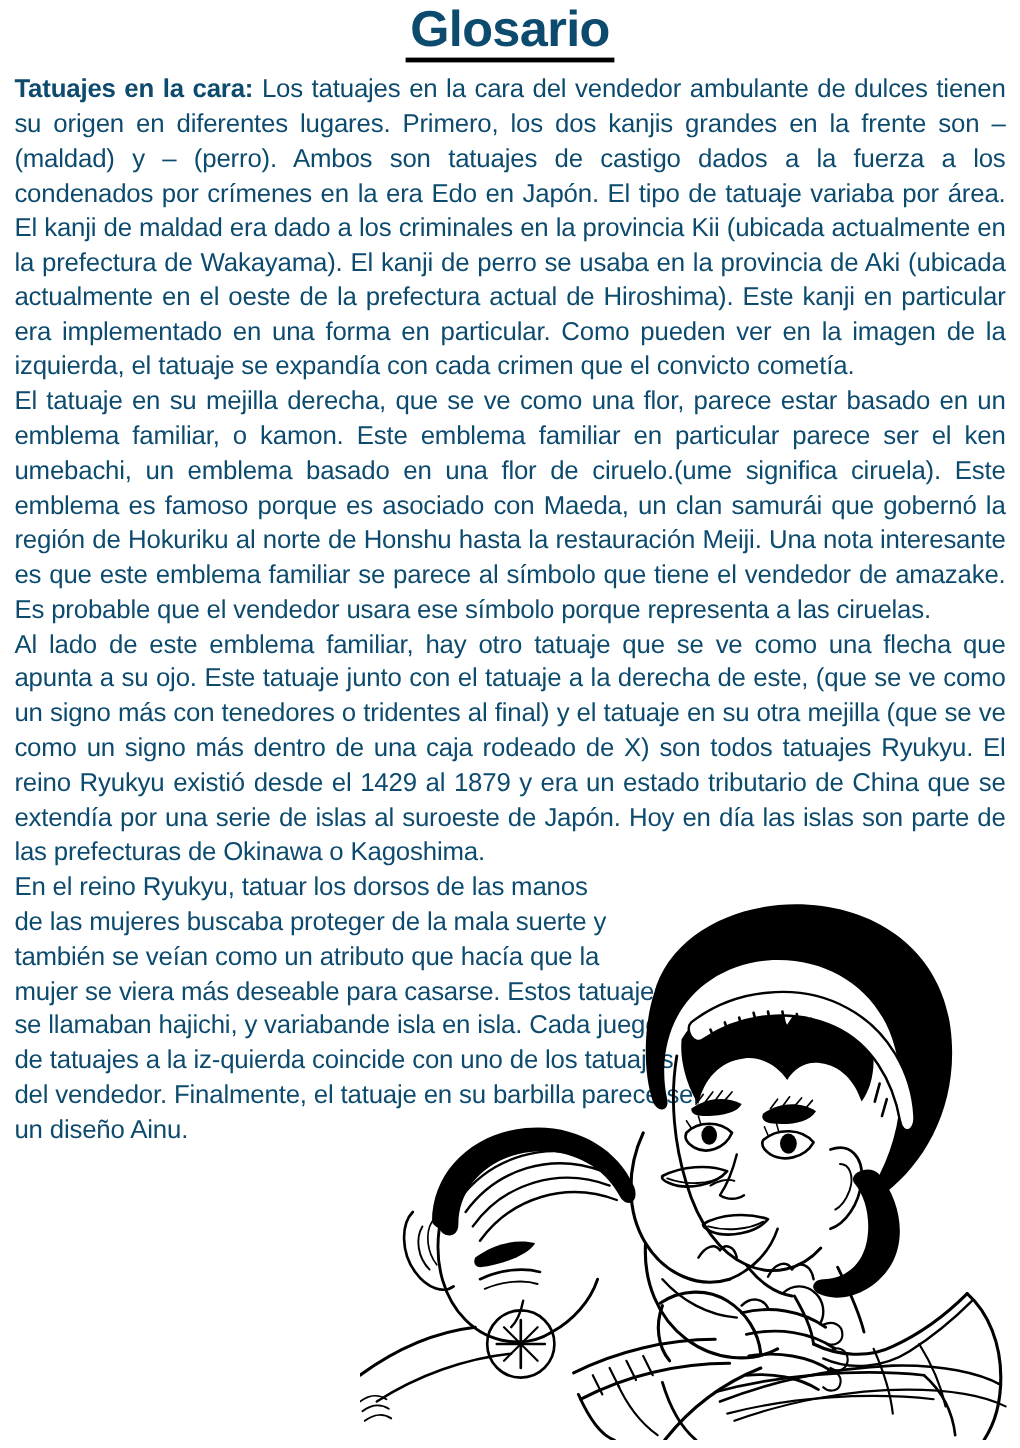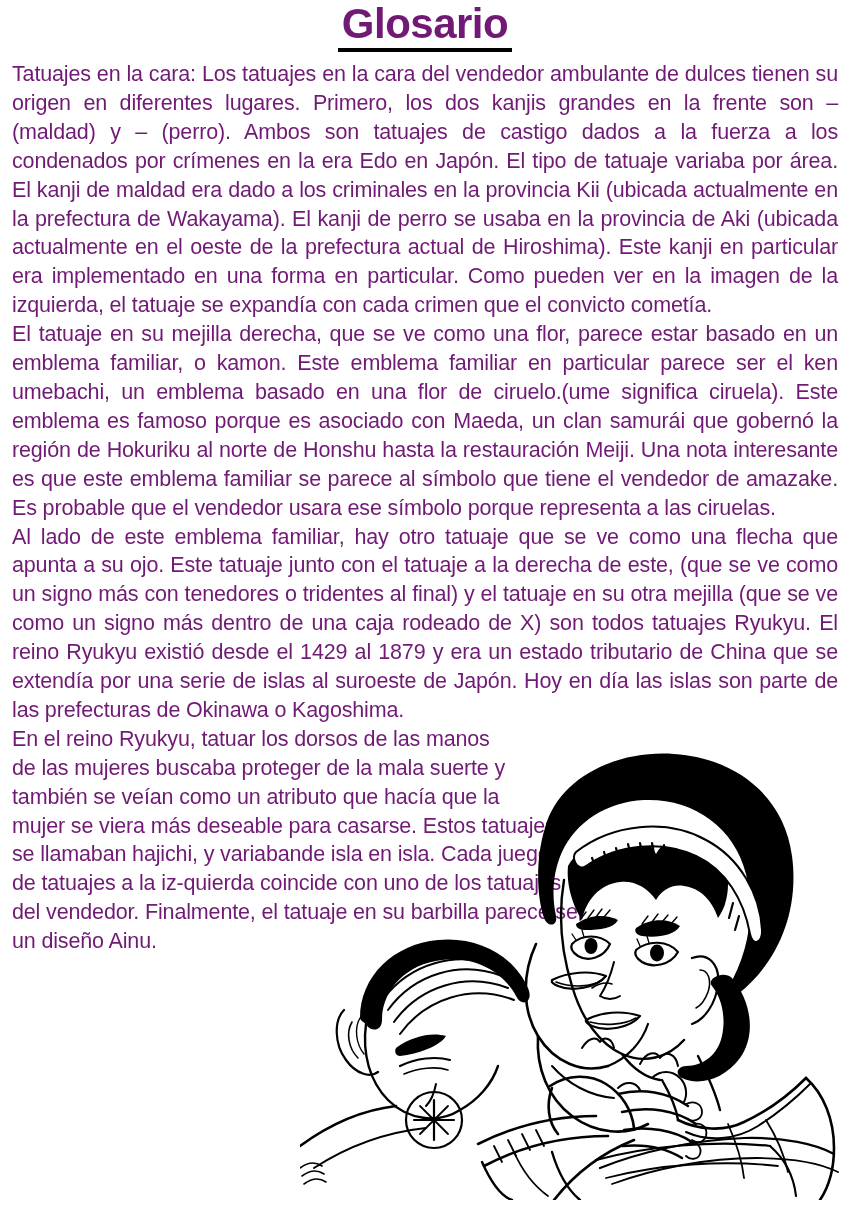--- a/index.html
+++ b/index.html
@@ -7,21 +7,21 @@
     padding: 0;
     background: #ffffff;
   }
   .page {
     position: relative;
     width: 850px;
     height: 1207px;
     background: #ffffff;
     overflow: hidden;
     font-family: "Liberation Sans", sans-serif;
-    color: #701a75;
+    color: #0c4a6e;
   }
 
   
   .title-wrap {
     position: absolute;
     top: 2px;
     left: 0;
     width: 850px;
     text-align: center;
   }
@@ -49,21 +49,21 @@
     text-align: justify;
     text-justify: inter-word;
     letter-spacing: -0.15px;
     word-spacing: 0px;
     hyphens: none;
   }
   .para.last {
     text-align: left;
   }
   .lead {
-    font-weight: normal;
+    font-weight: bold;
   }
 
   
   .art-float {
     float: right;
     width: 332px;
     height: 300px;
     shape-outside: polygon(0 0, 100% 0, 100% 100%, 150px 100%, 96px 60%, 52px 30%, 24px 12%);
     margin: 0;
     pointer-events: none;

